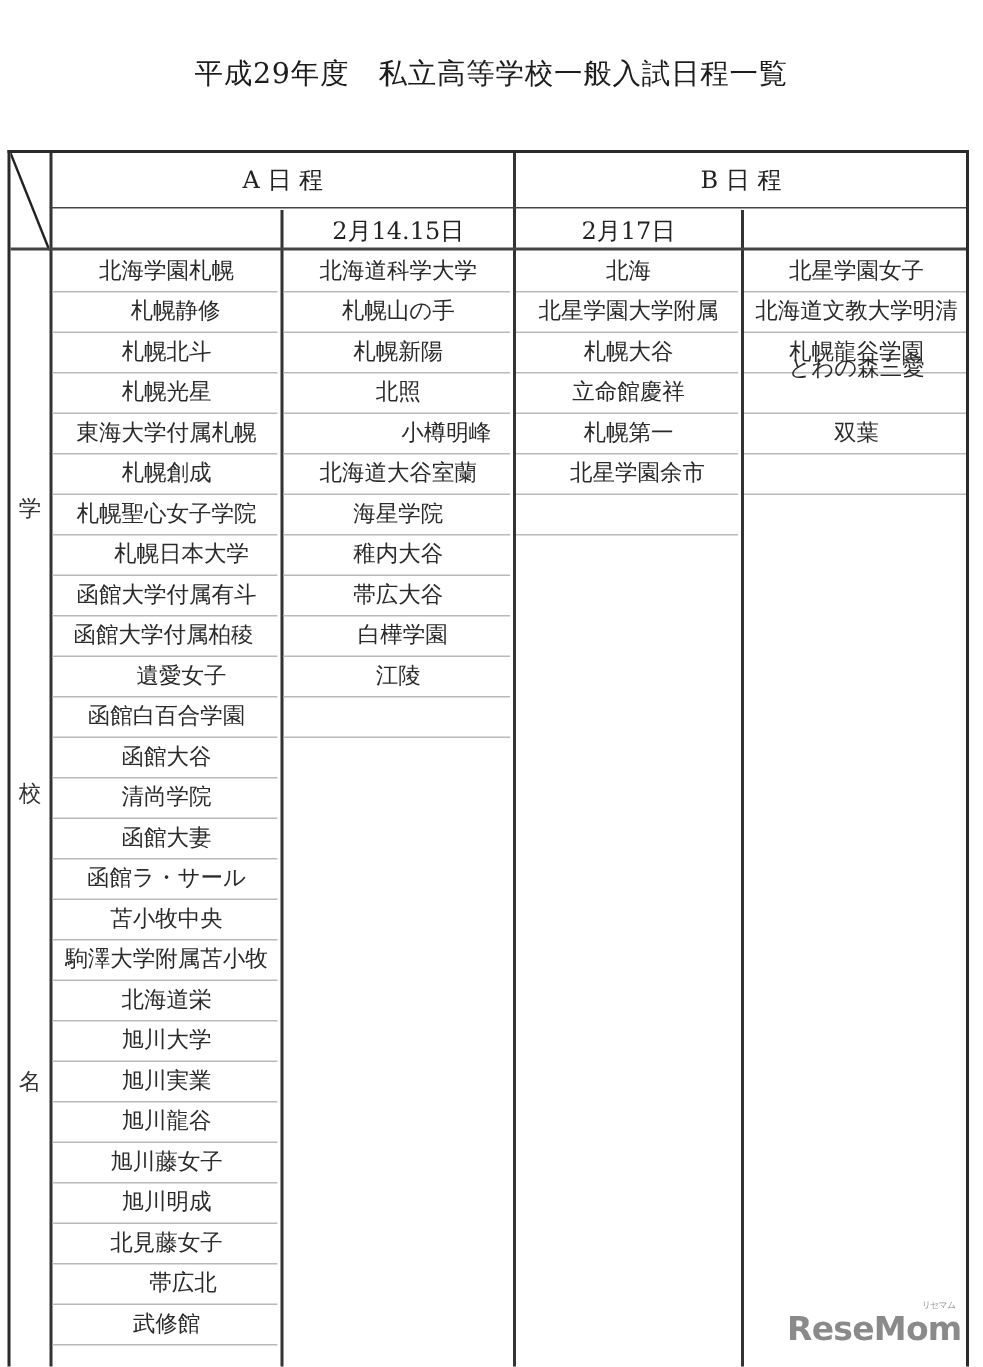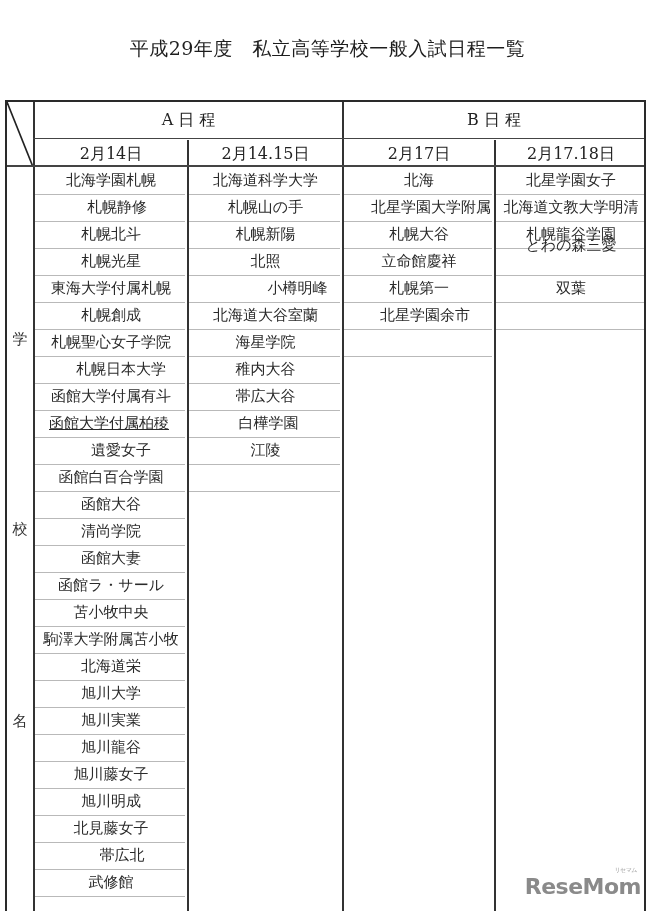--- a/index.html
+++ b/index.html
@@ -34,24 +34,22 @@
   <div class="vline" style="left:26px"></div>
   <div class="vline" style="left:180px;top:38px"></div>
   <div class="vline" style="left:335px"></div>
   <div class="vline" style="left:487px;top:38px"></div>
 
   <div class="hline" style="left:26px;right:0;top:36px"></div>
   <div class="hline" style="left:0;right:0;top:63px;border-top-width:2px"></div>
 
   <div class="hdr" style="left:28px;width:307px;top:8px">A 日 程</div>
   <div class="hdr" style="left:337px;width:300px;top:8px">B 日 程</div>
-  <div class="hdr" style="left:28px;width:152px;top:42px">2月14日</div>
   <div class="hdr" style="left:182px;width:153px;top:42px">2月14.15日</div>
   <div class="hdr" style="left:337px;width:150px;top:42px">2月17日</div>
-  <div class="hdr" style="left:489px;width:150px;top:42px">2月17.18日</div>
 
   <div class="side" style="top:228px">学</div>
   <div class="side" style="top:418px">校</div>
   <div class="side" style="top:610px">名</div>
 
   <div id="cells">
       <div class="cell" style="left: 28px; width: 152px; top: 65px;">北海学園札幌</div>
       <div class="hline thin" style="left: 28px; width: 150px; top: 92px;"></div>
       <div class="cell" style="left: 28px; width: 164px; top: 92px;">札幌静修</div>
       <div class="hline thin" style="left: 28px; width: 150px; top: 119px;"></div>
@@ -62,21 +60,21 @@
       <div class="cell" style="left: 28px; width: 152px; top: 173px;">東海大学付属札幌</div>
       <div class="hline thin" style="left: 28px; width: 150px; top: 200px;"></div>
       <div class="cell" style="left: 28px; width: 152px; top: 200px;">札幌創成</div>
       <div class="hline thin" style="left: 28px; width: 150px; top: 227px;"></div>
       <div class="cell" style="left: 28px; width: 152px; top: 227px;">札幌聖心女子学院</div>
       <div class="hline thin" style="left: 28px; width: 150px; top: 254px;"></div>
       <div class="cell" style="left: 28px; width: 172px; top: 254px;">札幌日本大学</div>
       <div class="hline thin" style="left: 28px; width: 150px; top: 281px;"></div>
       <div class="cell" style="left: 28px; width: 152px; top: 281px;">函館大学付属有斗</div>
       <div class="hline thin" style="left: 28px; width: 150px; top: 308px;"></div>
-      <div class="cell" style="left: 28px; width: 148px; top: 308px; text-decoration: underline;">函館大学付属柏稜</div>
+      <div class="cell" style="left: 28px; width: 148px; top: 308px;">函館大学付属柏稜</div>
       <div class="hline thin" style="left: 28px; width: 150px; top: 335px;"></div>
       <div class="cell" style="left: 28px; width: 172px; top: 335px;">遺愛女子</div>
       <div class="hline thin" style="left: 28px; width: 150px; top: 362px;"></div>
       <div class="cell" style="left: 28px; width: 152px; top: 362px;">函館白百合学園</div>
       <div class="hline thin" style="left: 28px; width: 150px; top: 389px;"></div>
       <div class="cell" style="left: 28px; width: 152px; top: 389px;">函館大谷</div>
       <div class="hline thin" style="left: 28px; width: 150px; top: 416px;"></div>
       <div class="cell" style="left: 28px; width: 152px; top: 416px;">清尚学院</div>
       <div class="hline thin" style="left: 28px; width: 150px; top: 443px;"></div>
       <div class="cell" style="left: 28px; width: 152px; top: 443px;">函館大妻</div>
@@ -125,21 +123,21 @@
       <div class="cell" style="left: 182px; width: 153px; top: 281px;">帯広大谷</div>
       <div class="hline thin" style="left: 182px; width: 151px; top: 308px;"></div>
       <div class="cell" style="left: 192px; width: 139px; top: 308px;">白樺学園</div>
       <div class="hline thin" style="left: 182px; width: 151px; top: 335px;"></div>
       <div class="cell" style="left: 182px; width: 153px; top: 335px;">江陵</div>
       <div class="hline thin" style="left: 182px; width: 151px; top: 362px;"></div>
       <div class="cell" style="left: 182px; width: 153px; top: 362px;"></div>
       <div class="hline thin" style="left: 182px; width: 151px; top: 389px;"></div>
       <div class="cell" style="left: 337px; width: 150px; top: 65px;">北海</div>
       <div class="hline thin" style="left: 337px; width: 148px; top: 92px;"></div>
-      <div class="cell" style="left: 337px; width: 150px; top: 92px; padding-left: 12px;">北星学園大学附属</div>
+      <div class="cell" style="left: 337px; width: 150px; top: 92px;">北星学園大学附属</div>
       <div class="hline thin" style="left: 337px; width: 148px; top: 119px;"></div>
       <div class="cell" style="left: 337px; width: 150px; top: 119px;">札幌大谷</div>
       <div class="hline thin" style="left: 337px; width: 148px; top: 146px;"></div>
       <div class="cell" style="left: 337px; width: 150px; top: 146px;">立命館慶祥</div>
       <div class="hline thin" style="left: 337px; width: 148px; top: 173px;"></div>
       <div class="cell" style="left: 337px; width: 150px; top: 173px;">札幌第一</div>
       <div class="hline thin" style="left: 337px; width: 148px; top: 200px;"></div>
       <div class="cell" style="left: 337px; width: 162px; top: 200px;">北星学園余市</div>
       <div class="hline thin" style="left: 337px; width: 148px; top: 227px;"></div>
       <div class="cell" style="left: 337px; width: 150px; top: 227px;"></div>

